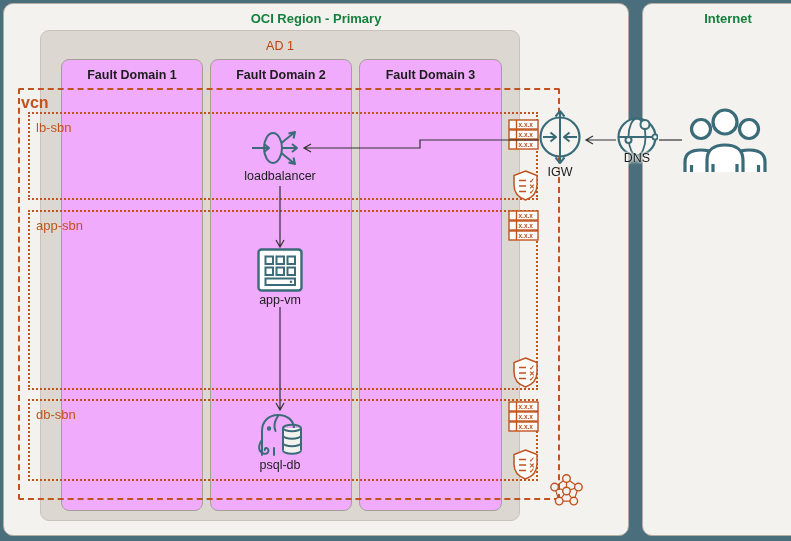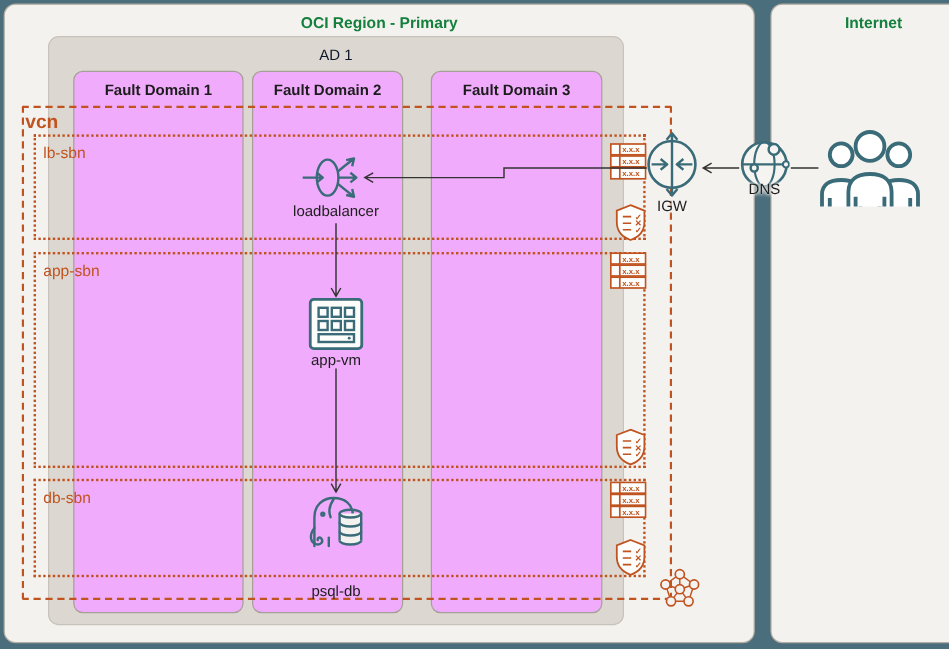--- a/index.html
+++ b/index.html
@@ -17,21 +17,21 @@
   .panel-title{
     position:absolute;top:7px;left:0;right:0;text-align:center;
     font-size:13px;font-weight:bold;color:#15803d;
   }
   .ad-box{
     position:absolute;left:40px;top:30px;width:480px;height:491px;
     background:#DCD8D1;border:1px solid #C8C3BA;border-radius:9px;box-sizing:border-box;
   }
   .ad-title{
     position:absolute;top:8px;left:0;right:0;text-align:center;
-    font-size:12.5px;color:#0f172a;
+    font-size:12.5px;color:#c2410c;
   }
   .fd-box{
     position:absolute;top:59px;height:452px;width:142px;
     background:#f0abfc;border:1.5px solid #A5A097;border-radius:8px;box-sizing:border-box;
   }
   .fd-title{
     position:absolute;top:8px;left:0;right:0;text-align:center;
     font-size:12.5px;font-weight:bold;color:#1C1C1C;
   }
   .vcn-box{
@@ -62,21 +62,21 @@
   <div class="panel-title">OCI Region - Primary</div>
 </div>
 
 <div class="ad-box">
   <div class="ad-title">AD 1</div>
 </div>
 
 <div class="fd-box" style="left:61px;width:142px;">
   <div class="fd-title">Fault Domain 1</div>
 </div>
-<div class="fd-box" style="left:210px;width:126px;">
+<div class="fd-box" style="left:210px;width:142px;">
   <div class="fd-title">Fault Domain 2</div>
 </div>
 <div class="fd-box" style="left:359px;width:143px;">
   <div class="fd-title">Fault Domain 3</div>
 </div>
 
 <div class="vcn-box"></div>
 <div class="vcn-label">vcn</div>
 
 <div class="subnet-box" style="top:112px;height:88px;">
@@ -240,21 +240,21 @@
       <circle cx="15" cy="17.5" r="1.2"></circle>
     </g>
     <path d="M29 17 V40 C29 41.8 33 43 38 43 C43 43 47 41.8 47 40 V17" fill="#F4F2EF" stroke="none"></path>
     <g stroke="#3A6B78" stroke-width="2" fill="none">
       <ellipse cx="38" cy="17" rx="9" ry="3.2"></ellipse>
       <path d="M29 17 V39.5 M47 17 V39.5"></path>
       <path d="M29 24.5 A9 3.2 0 0 0 47 24.5 M29 32 A9 3.2 0 0 0 47 32 M29 39.5 A9 3.2 0 0 0 47 39.5"></path>
     </g>
   </svg>
 </div>
-<div class="node-label" style="left:230px;top:458px;width:100px;margin-top:28px;">psql-db</div>
+<div class="node-label" style="left:230px;top:458px;width:100px;">psql-db</div>
 
 <div class="abs" style="left:538px;top:108px;">
   <svg width="44" height="58" viewBox="0 0 44 58">
     <circle cx="22" cy="29" r="19.5" fill="#F6F4F1" stroke="#3A6B78" stroke-width="2.2"></circle>
     <g stroke="#3A6B78" stroke-width="2" fill="none" stroke-linejoin="round">
       <path d="M22 3 V55"></path>
       <path d="M17.5 8.5 L22 3 L26.5 8.5 M17.5 49.5 L22 55 L26.5 49.5"></path>
       <path d="M5 29 H16.5 M12.5 24.5 L18 29 L12.5 33.5"></path>
       <path d="M39 29 H27.5 M31.5 24.5 L26 29 L31.5 33.5"></path>
     </g>

